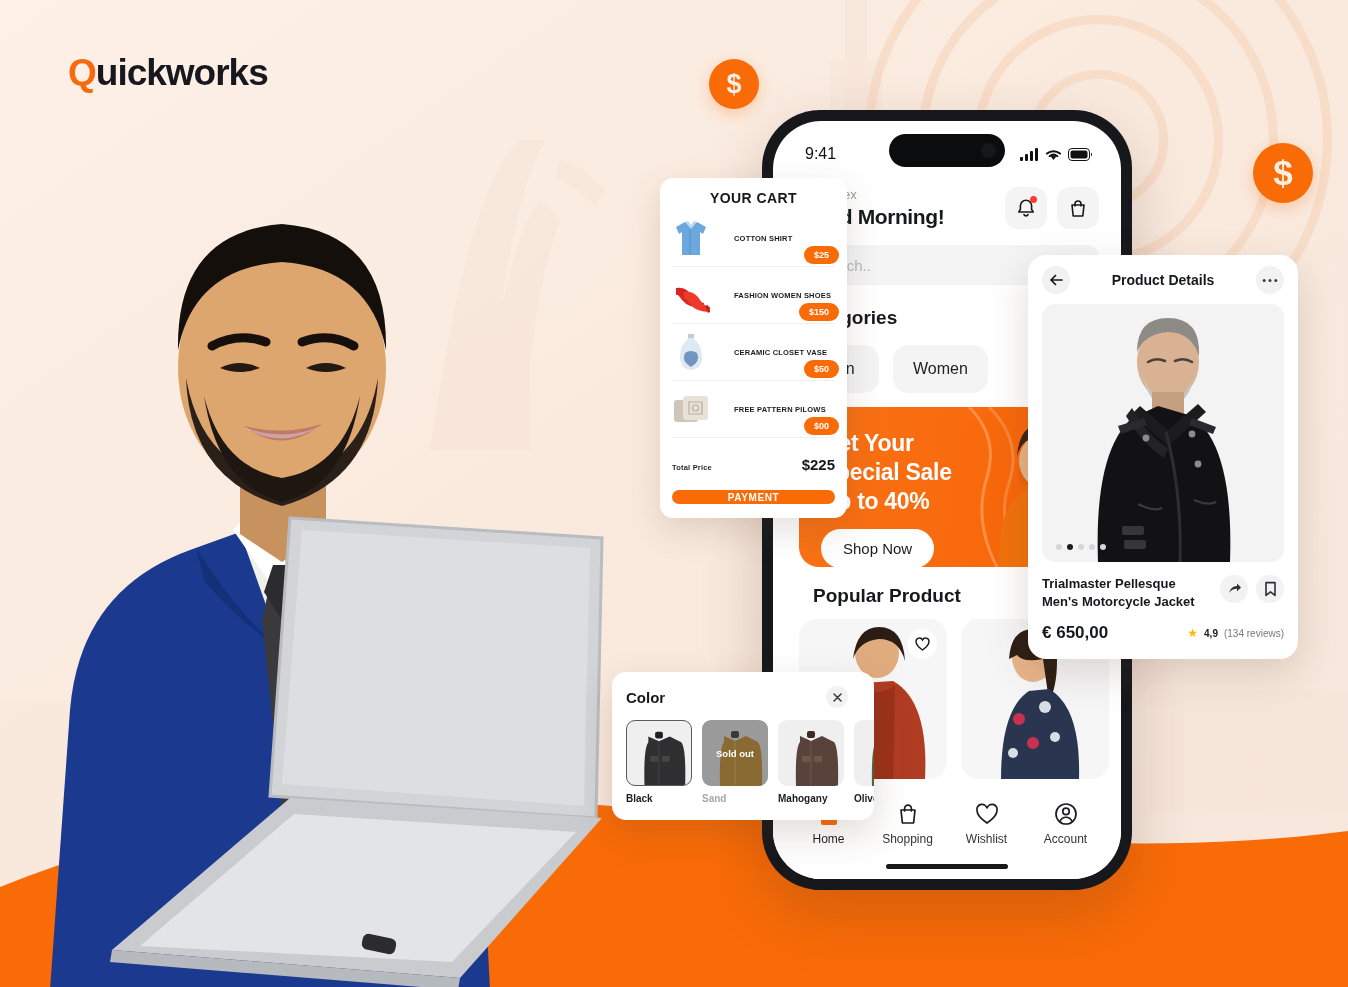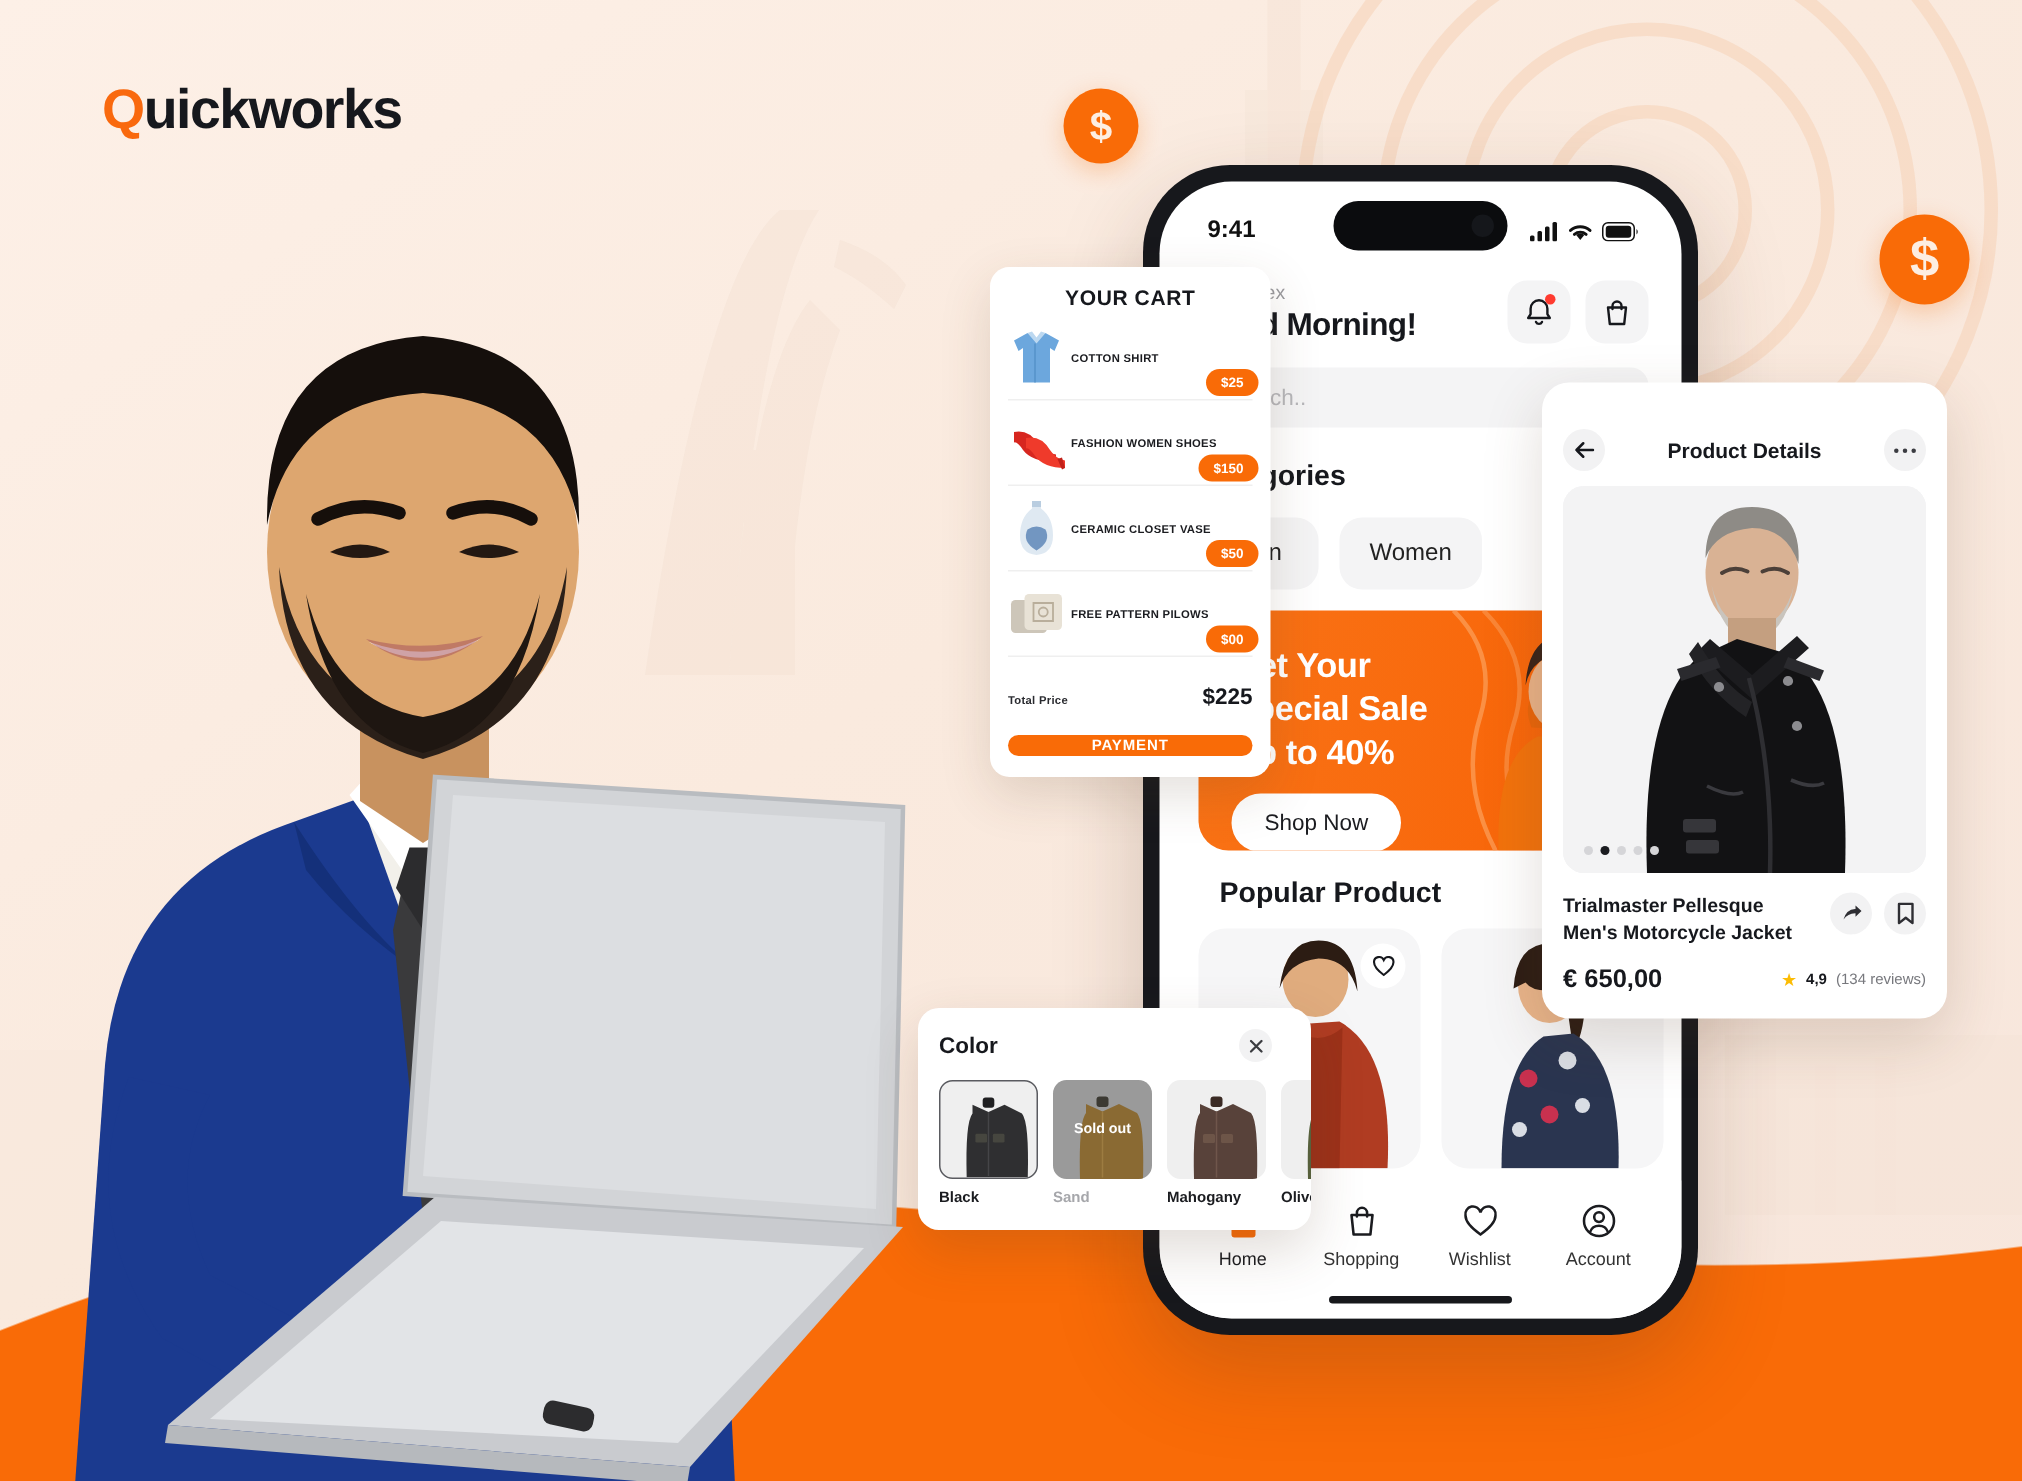--- a/index.html
+++ b/index.html
@@ -59,21 +59,21 @@
     background:#17181c; border-radius:58px; z-index:25;
     box-shadow:0 24px 60px rgba(80,50,30,.22);
     padding:11px;
   }
   .phone-screen {
     width:100%; height:100%; border-radius:48px; overflow:hidden;
     background:#ffffff; position:relative;
   }
   .statusbar {
     height:52px; display:flex; align-items:center; justify-content:space-between;
-    padding:14px 28px 0 32px; font-size:16px; font-weight:bold; color:#111;
+    padding:14px 28px 0 32px; font-size:16px; font-weight:normal; color:#111;
   }
   .dyn-island {
     position:absolute; left:50%; top:13px; transform:translateX(-50%);
     width:116px; height:33px; border-radius:20px; background:#0b0c0e;
   }
   .dyn-island::after{
     content:""; position:absolute; right:9px; top:9px; width:15px; height:15px;
     border-radius:50%; background:#15171b;
   }
   .sb-right { display:flex; align-items:center; gap:6px; }
@@ -140,21 +140,21 @@
   }
 
   
   .cart {
     position:absolute; left:660px; top:178px; width:187px;
     background:#fff; border-radius:13px; z-index:35; padding:12px 12px 14px;
     box-shadow:0 12px 34px rgba(90,60,40,.16);
   }
   .cart h4 { text-align:center; font-size:14px; font-weight:bold; letter-spacing:.4px; color:#16181d; margin-bottom:4px; }
   .cart-item {
-    display:flex; align-items:center; gap:4px; padding:7px 0;
+    display:flex; align-items:center; gap:24px; padding:7px 0;
     border-bottom:1px solid #efefef; position:relative; min-height:46px;
   }
   .ci-thumb { width:38px; height:42px; flex:0 0 38px; }
   .ci-name { font-size:7.5px; font-weight:bold; letter-spacing:.2px; color:#1b1c20; line-height:1.2; }
   .ci-price {
     position:absolute; right:-4px; bottom:2px;
     background:#f96b07; color:#fff; font-size:9px; font-weight:bold;
     padding:4px 10px; border-radius:10px;
   }
   .cart-total {
@@ -165,21 +165,21 @@
   .ct-value { font-size:15px; font-weight:bold; color:#16181d; }
   .pay-btn {
     margin-top:17px; width:100%; height:14px; border-radius:13px; background:#f96b07;
     color:#fff; font-size:10px; font-weight:bold; letter-spacing:.6px;
     display:flex; align-items:center; justify-content:center; border:none; cursor:pointer;
   }
 
   
   .pdp {
     position:absolute; left:1028px; top:255px; width:270px;
-    background:#fff; border-radius:18px; z-index:38; padding:28px 14px 16px;
+    background:#fff; border-radius:18px; z-index:38; padding:8px 14px 16px;
     box-shadow:0 14px 40px rgba(90,60,40,.18);
   }
   .pdp-head { display:flex; align-items:center; justify-content:space-between; padding:3px 0 10px; }
   .round-btn {
     width:28px; height:28px; border-radius:50%; background:#f2f2f3;
     display:flex; align-items:center; justify-content:center; font-size:14px; color:#1b1c20;
   }
   .pdp-title { font-size:14px; font-weight:bold; color:#16181d; }
   .pdp-img {
     height:258px; border-radius:14px; background:#f3f3f4; position:relative; overflow:hidden;

